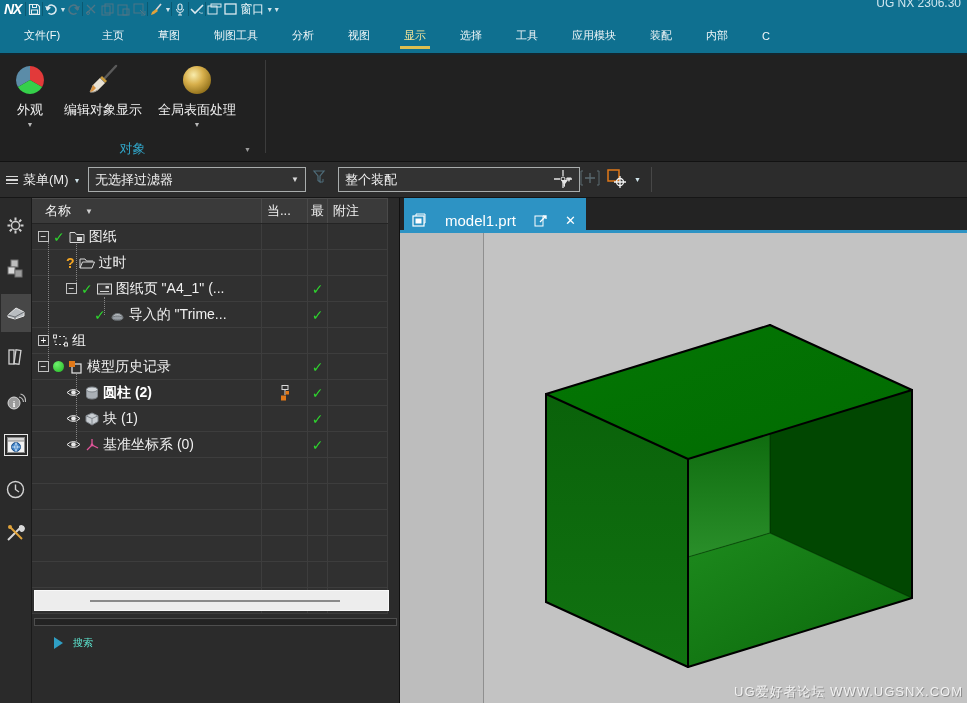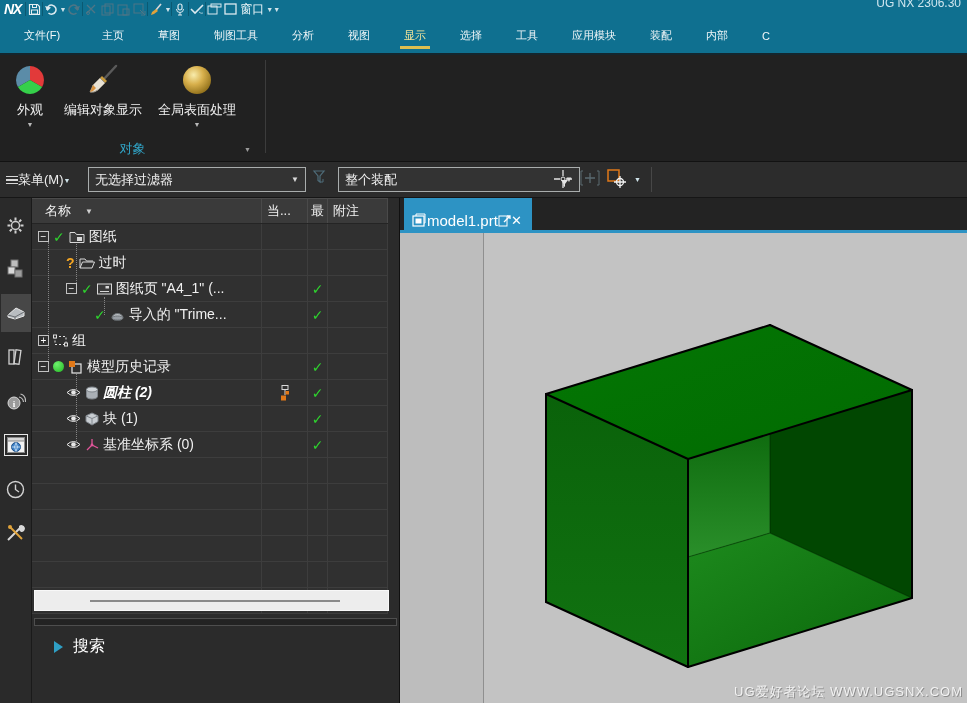--- a/index.html
+++ b/index.html
@@ -31,21 +31,21 @@
   .bigbtn .bico { height:38px; display:flex; align-items:center; justify-content:center; }
   .bigbtn .blabel { font-size:13px; color:#f0f0f0; white-space:nowrap; margin-top:2px; }
   .bigbtn .bcaret { font-size:7px; color:#b9b9b9; margin-top:2px; height:8px; }
   .rib-vsep { position:absolute; left:265px; top:5px; bottom:8px; width:1px; background:#3c3c3c; }
   .group-row { position:absolute; left:0; width:265px; bottom:3px; height:18px; display:flex; align-items:center; justify-content:center; }
   .group-label { color:#31a5c8; font-size:13px; }
   .group-caret { position:absolute; right:14px; color:#9a9a9a; font-size:7px; }
 
   
   .toolbar { position:relative; height:36px; background:#2c2c2c; border-bottom:1px solid #161616; }
-  .menu-btn { position:absolute; left:6px; top:6px; height:24px; display:flex; align-items:center; font-size:13px; color:#ececec; cursor:pointer; }
+  .menu-btn { position:absolute; left:6px; top:6px; height:24px; display:flex; align-items:center; gap:5px; font-size:13px; color:#ececec; cursor:pointer; }
   .hamb { display:inline-block; width:12px; }
   .hamb i { display:block; height:1.5px; background:#d8d8d8; margin:2px 0; }
   .dropdown { position:absolute; top:5px; height:25px; background:#333; border:1px solid #a9adad; display:flex; align-items:center; padding:0 6px; font-size:13px; color:#f2f2f2; cursor:pointer; }
   .dropdown .ddcaret { margin-left:auto; font-size:8px; color:#d8d8d8; }
   .dd1 { left:88px; width:218px; }
   .dd2 { left:338px; width:242px; }
   .tb-ico { position:absolute; top:7px; display:flex; align-items:center; }
   .tbsep { position:absolute; left:651px; top:5px; bottom:5px; width:1px; background:#474747; }
 
   
@@ -67,40 +67,40 @@
   .colheader .hc.first { padding-left:13px; }
   .hcaret { font-size:8px; color:#cfcfcf; }
 
   .treegrid { position:relative; width:356px; height:390px; background:#303030; overflow:hidden; }
   .trow { display:grid; grid-template-columns:230px 46px 20px 60px; height:26px; border-bottom:1px solid #3d3d3d; }
   .trow .c { border-right:1px solid #3d3d3d; display:flex; align-items:center; overflow:hidden; white-space:nowrap; }
   .trow .c.name { padding-left:6px; gap:4px; }
   .trow .c.cur { justify-content:center; }
   .trow .c.lat { justify-content:center; }
   .tlabel { font-size:14px; color:#f0f0f0; }
-  .tlabel.bold { font-weight:bold; color:#fff;font-style:italic; }
+  .tlabel.bold { font-weight:bold; color:#fff; }
   .xbox { width:11px; height:11px; min-width:11px; border:1px solid #c2c2c2; color:#fff; font-size:10px; line-height:9px; text-align:center; background:#303030; position:relative; z-index:2; }
   .chk { color:#2ed32e; font-weight:bold; font-size:14px; line-height:14px; }
   .qmark { color:#f5a623; font-weight:bold; font-size:14px; }
   .gdot { width:11px; height:11px; min-width:11px; border-radius:50%; background:radial-gradient(circle at 35% 30%, #6ef06e, #22b822); }
   .ind { display:inline-block; height:1px; }
   .ind.w28 { width:24px; } .ind.w56 { width:52px; }
   .conn { position:absolute; border-left:1px dotted #848484; width:0; z-index:1; }
 
   .hscroll { position:absolute; left:2px; right:10px; top:392px; height:21px; background:#ededed; border:1px solid #f8f8f8; }
   .hthumb { position:absolute; left:55px; width:250px; top:9px; height:2px; background:#8a8a8a; }
   .sash { position:absolute; left:2px; right:2px; top:420px; height:8px; background:#232323; border:1px solid #4e4e4e; }
   .searchrow { position:absolute; left:22px; top:438px; display:flex; align-items:center; gap:10px; cursor:pointer; }
   .tri { width:0; height:0; border-left:9px solid #2f9fc4; border-top:6px solid transparent; border-bottom:6px solid transparent; }
-  .search-label { color:#ffffff; font-size:16px; }
+  .search-label { color:#5eead4; font-size:10px; }
 
   
   .right { flex:1; display:flex; flex-direction:column; min-width:0; }
   .doctabs { height:32px; background:#232323; display:flex; align-items:stretch; padding-left:4px; }
-  .doctab { background:#2d93c4; display:flex; align-items:center; gap:0; padding:12px 10px 0 8px; cursor:pointer; }
+  .doctab { background:#2d93c4; display:flex; align-items:center; gap:18px; padding:12px 10px 0 8px; cursor:pointer; }
   .doctab .dlabel { color:#fff; font-size:15px; }
   .doctab .dclose { color:#fff; font-size:13px; font-weight:bold; cursor:pointer; }
   .viewport { position:relative; flex:1; background:#c3c3c3; overflow:hidden; }
   .vp-topstrip { position:absolute; left:0; right:0; top:0; height:3px; background:#2d93c4; }
   .vp-leftstrip { position:absolute; left:0; top:3px; bottom:0; width:83px; background:#bdbdbd; }
   .vp-divider { position:absolute; left:83px; top:3px; bottom:0; width:1px; background:#8f8f8f; }
   .watermark { position:absolute; right:4px; bottom:2px; font-size:13px; color:#f2f2f2; text-shadow:1px 1px 0 #8d8d8d; letter-spacing:1px; }
   .boxsvg { position:absolute; left:0; top:0; }
 </style>
 </head>

